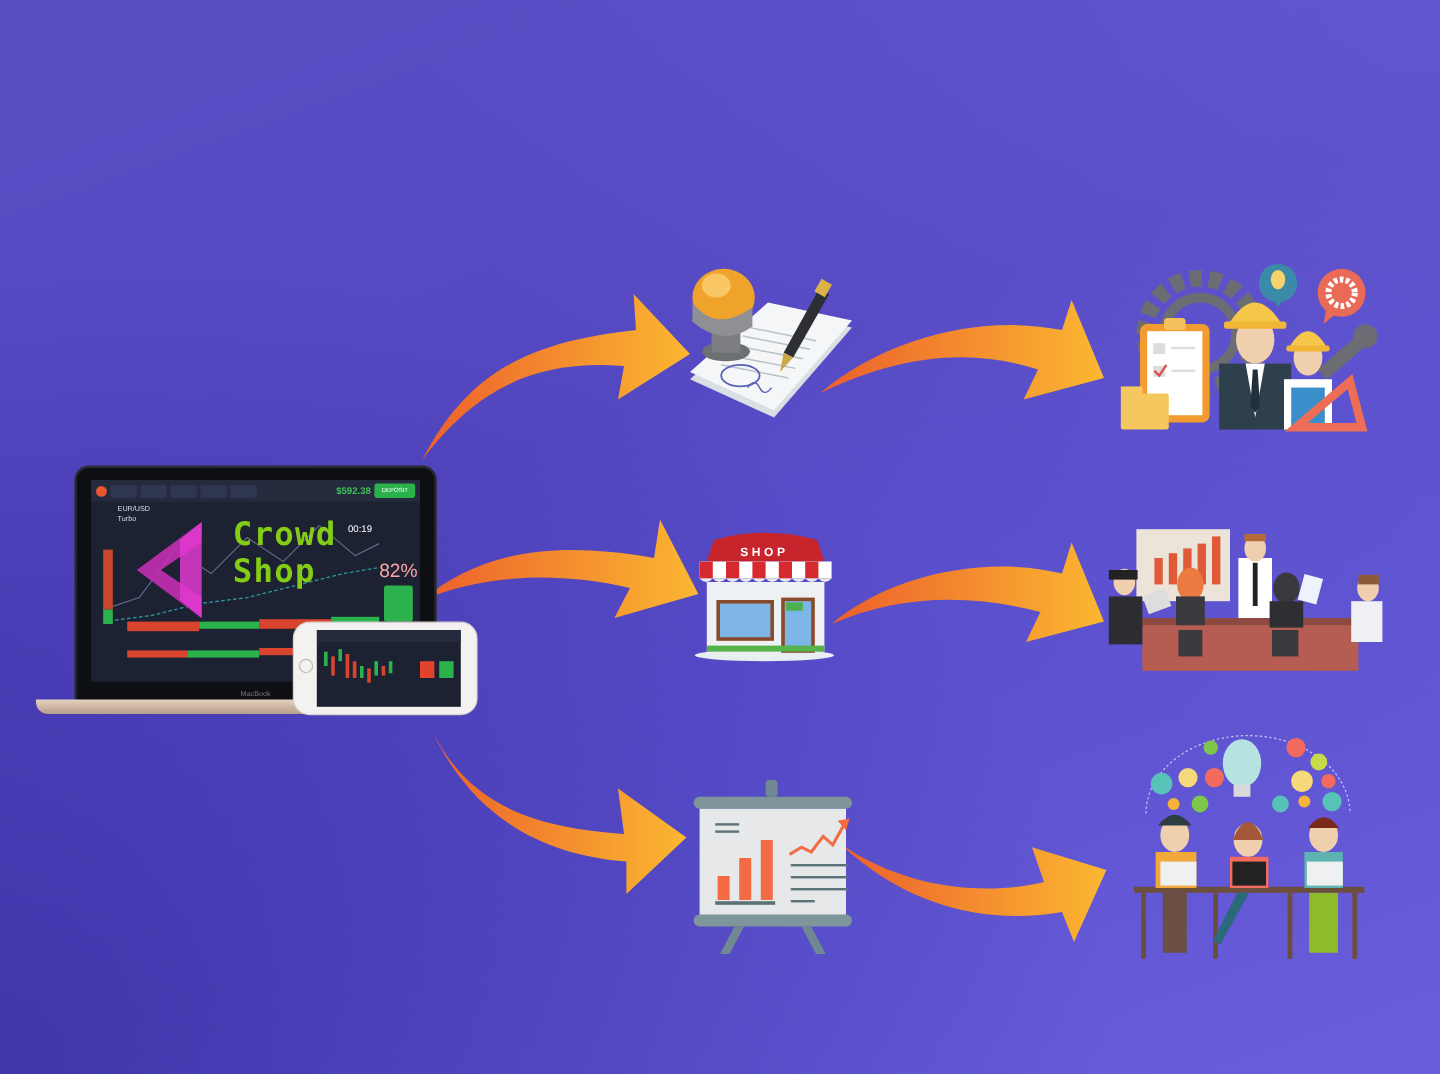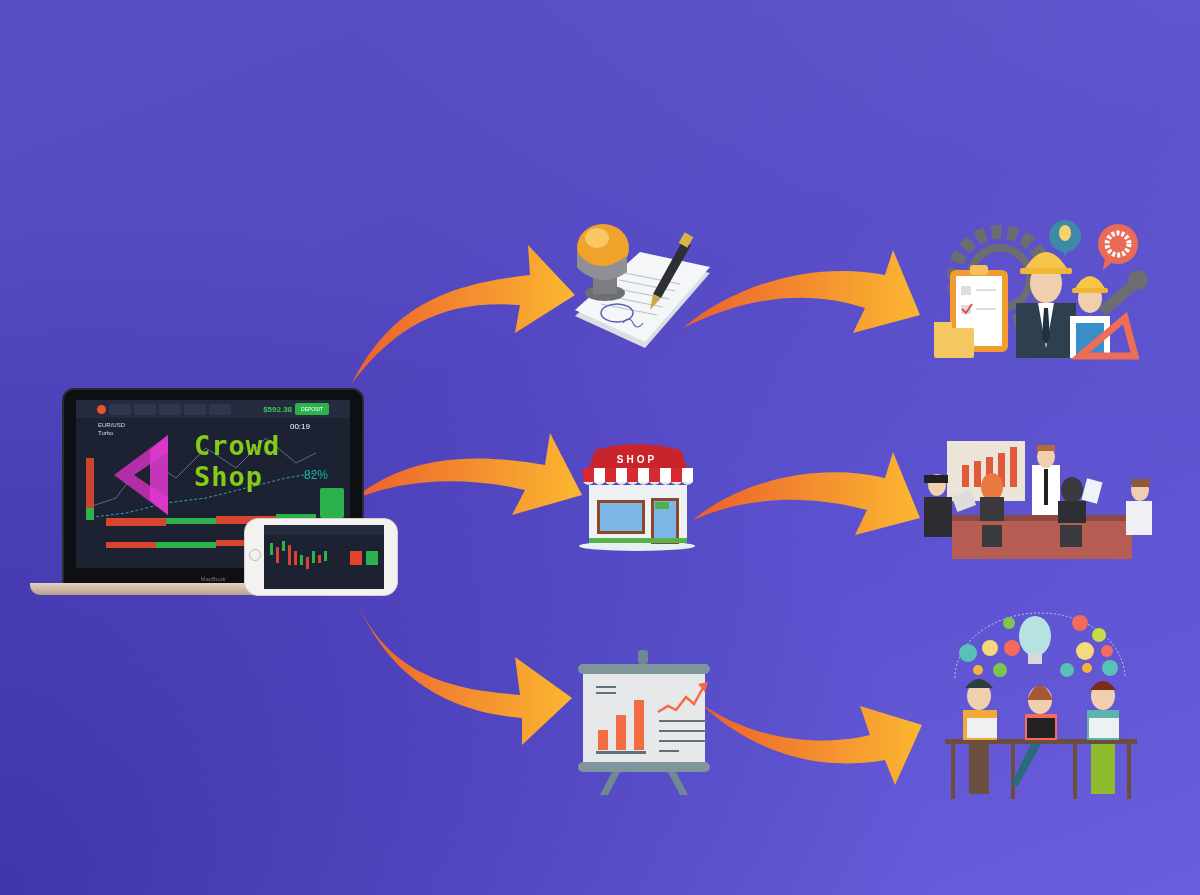--- a/index.html
+++ b/index.html
@@ -9,30 +9,30 @@
   .bg-shade{position:absolute;inset:0;
     background:radial-gradient(ellipse at 0% 100%,rgba(40,30,140,0.55) 0%,rgba(40,30,140,0) 55%),
                radial-gradient(ellipse at 100% 0%,rgba(120,110,230,0.35) 0%,rgba(120,110,230,0) 50%);}
   svg.arrows{position:absolute;left:0;top:0;}
   .abs{position:absolute;}
   
   .laptop{left:62px;top:388px;width:302px;height:198px;background:#0e0f13;border-radius:12px 12px 0 0;border:2px solid #2a2b30;box-sizing:border-box;}
   .laptop-screen{position:absolute;left:12px;top:10px;right:12px;bottom:16px;background:#1d2233;overflow:hidden;}
   .laptop-base{left:30px;top:583px;width:340px;height:12px;background:linear-gradient(#e5d2c0,#b79e8a);border-radius:0 0 10px 10px;}
   .laptop-brand{position:absolute;bottom:2px;left:0;right:0;text-align:center;color:#777;font-size:6px;}
-  .topbar{position:absolute;left:0;right:0;top:0;height:18px;background:#252b3d;display:flex;align-items:center;gap:3px;padding:0 21px;}
+  .topbar{position:absolute;left:0;right:0;top:0;height:18px;background:#252b3d;display:flex;align-items:center;gap:3px;padding:0 4px;}
   .tick-tab{width:22px;height:11px;background:#2f3650;border-radius:2px;}
   .balance{color:#3ec45a;font-size:8px;font-weight:bold;margin-left:auto;}
   .deposit{background:#2bb24c;color:#fff;font-size:5px;padding:3px 6px;border-radius:2px;}
   .brand-text{position:absolute;left:118px;top:30px;color:#84cc16;font-family:"DejaVu Sans Mono",monospace;font-size:27px;line-height:31px;font-weight:bold;letter-spacing:1px;}
   .logo-tri{position:absolute;left:30px;top:30px;}
   .call-btn{position:absolute;right:6px;top:88px;width:24px;height:30px;background:#2bb24c;border-radius:2px;}
   .put-btn{position:absolute;right:6px;top:120px;width:24px;height:18px;background:#e2432d;border-radius:2px;}
-  .percent{position:absolute;right:22px;top:68px;color:#14b8a6;font-size:12px;}
-  .timer{position:absolute;right:40px;top:22px;color:#fff;font-size:8px;}
+  .percent{position:absolute;right:2px;top:68px;color:#fca5a5;font-size:16px;}
+  .timer{position:absolute;right:40px;top:36px;color:#fff;font-size:8px;}
   
   .phone{left:244px;top:518px;width:154px;height:78px;background:#f4f2f0;border-radius:14px;border:1px solid #d7d2ce;box-sizing:border-box;}
   .phone-screen{position:absolute;left:19px;top:6px;right:13px;bottom:6px;background:#1d2233;overflow:hidden;}
   .phone-home{position:absolute;left:4px;top:30px;width:10px;height:10px;border:1px solid #bbb;border-radius:50%;}
   .label-hidden{position:absolute;width:1px;height:1px;overflow:hidden;clip:rect(0 0 0 0);}
 </style>
 </head>
 <body>
 
 <div class="bg-shade"></div>

